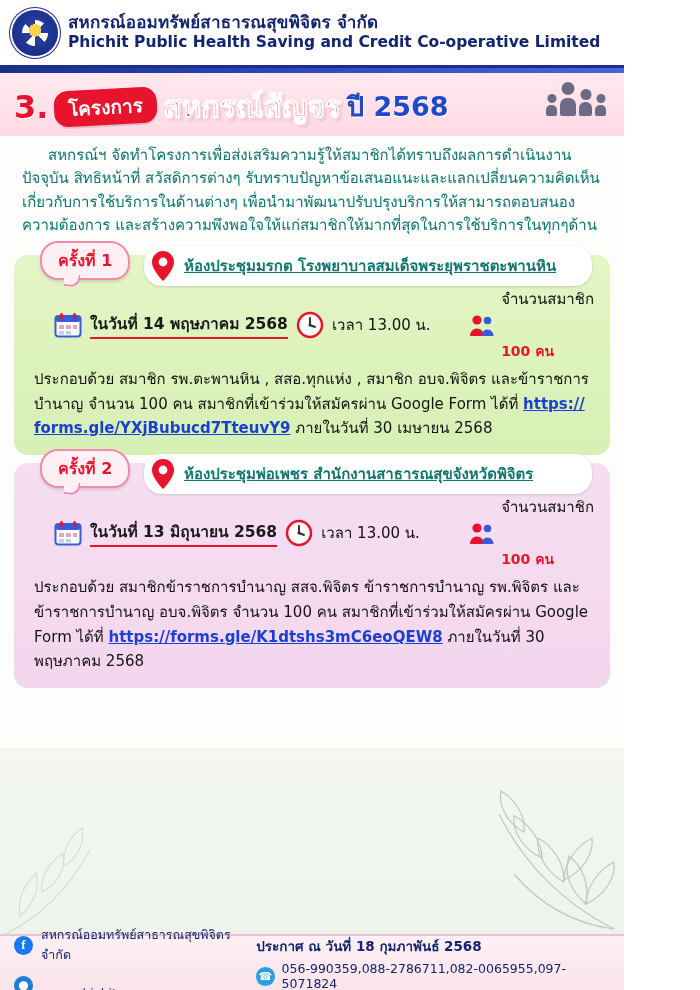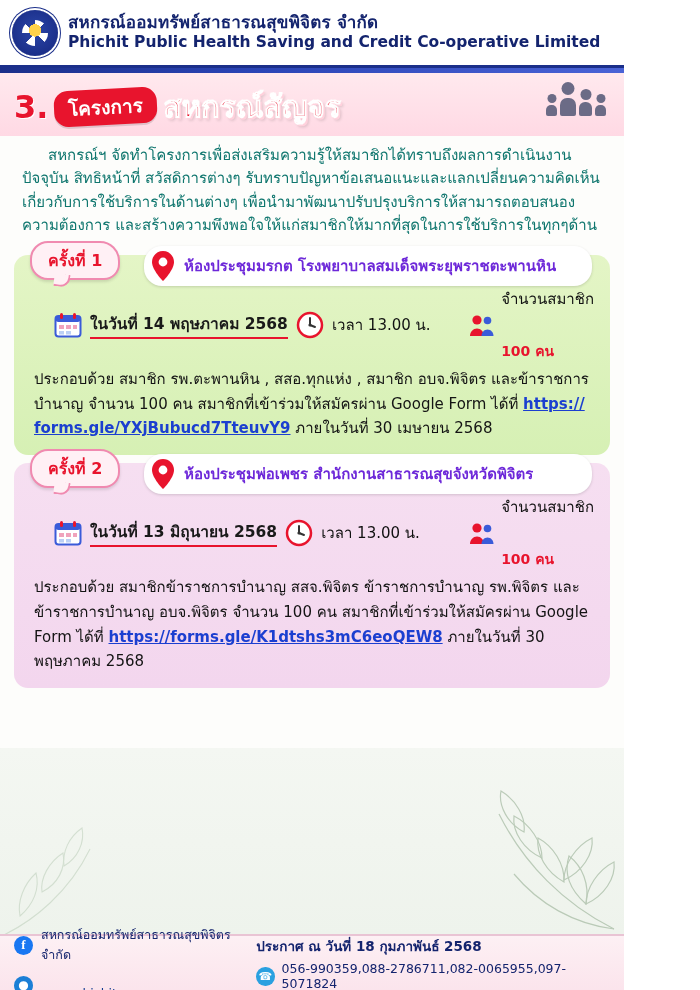--- a/index.html
+++ b/index.html
@@ -135,21 +135,21 @@
     margin: 8px 14px 0 14px;
     border-radius: 14px;
     padding: 34px 16px 14px 16px;
     position: relative;
   }
   .card-1 { background: linear-gradient(180deg,#e4f5c6 0%, #d6f0b4 100%); }
   .card-2 { background: linear-gradient(180deg,#f6dff1 0%, #f3d6ee 100%); }
 
   .badge {
     position: absolute;
-    left: 16px; top: -14px;
+    left: 26px; top: -14px;
     background: #fff0f5;
     border: 2px solid #f08ab0;
     color: #e8142d;
     font-size: 16px; font-weight: bold;
     border-radius: 18px 20px 16px 18px;
     padding: 5px 16px;
     box-shadow: 0 2px 3px rgba(0,0,0,.12);
     z-index: 3;
   }
   .badge:after {
@@ -175,22 +175,22 @@
     box-shadow: 0 1px 3px rgba(0,0,0,.15);
     z-index: 2;
   }
   .pin {
     width: 26px; height: 32px;
     flex: 0 0 auto;
     position: relative;
   }
   .pin svg { display: block; }
   .place-text {
-    font-size: 15px; color: #6d28d9; font-weight: bold;
-    white-space: nowrap; overflow: hidden; text-overflow: ellipsis;
+    font-size: 15px; color: #0f766e; font-weight: bold;
+    white-space: nowrap; overflow: hidden; text-overflow: ellipsis; text-decoration: underline;
   }
 
   .meta-row {
     display: flex;
     align-items: center;
     gap: 8px;
     padding: 2px 0 6px 24px;
     flex-wrap: nowrap;
   }
   .icon-cal { width: 28px; height: 26px; flex:0 0 auto; }
@@ -271,20 +271,21 @@
       <div class="th">สหกรณ์ออมทรัพย์สาธารณสุขพิจิตร จำกัด</div>
       <div class="en">Phichit Public Health Saving and Credit Co-operative Limited</div>
     </div>
   </div>
   <div class="header-stripe"></div>
 
   <div class="title-band">
     <span class="title-num">3.</span>
     <span class="ribbon">โครงการ</span>
     <span class="title-main">สหกรณ์สัญจร</span>
+    <span class="title-year">ปี 2568</span>
     <span class="people-icon">
       <span class="person p-sm">
           <span class="head"></span>
         </span>
       <span class="person p-big">
           <span class="head"></span>
         </span>
       <span class="person p-mid">
           <span class="head"></span>
         </span>

